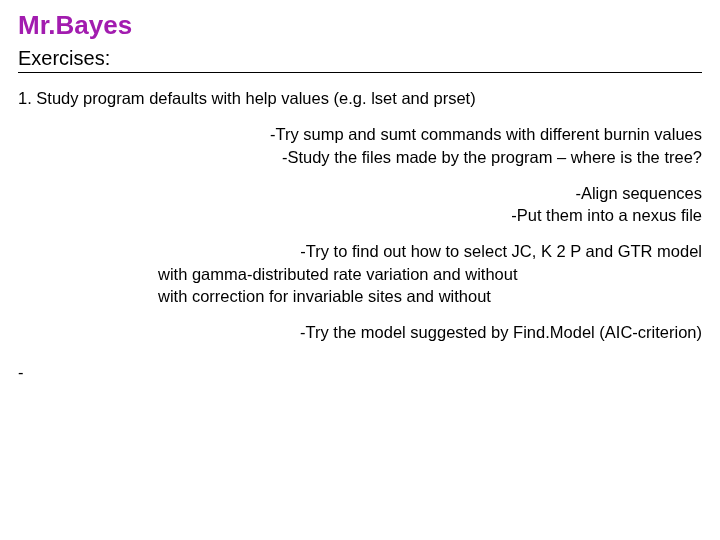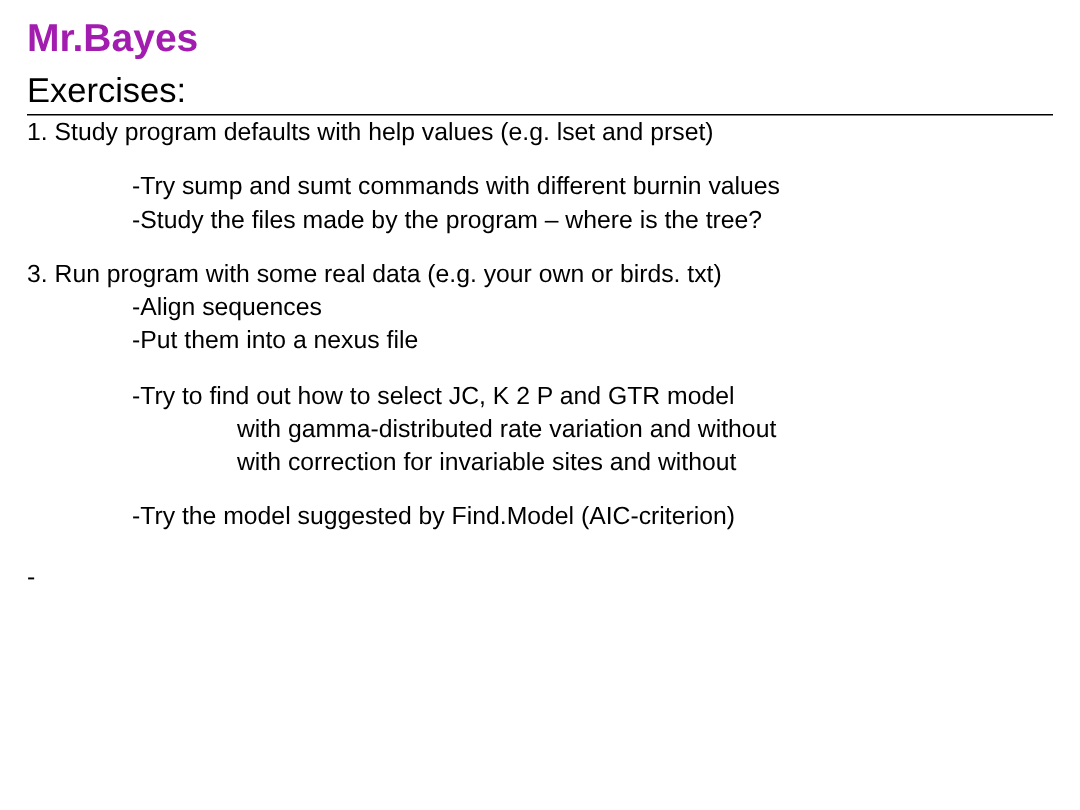--- a/index.html
+++ b/index.html
@@ -12,34 +12,36 @@
     padding: 10px 18px;
     position: relative;
   }
   .title {
     font-size: 26px;
     font-weight: bold;
     color: #a21caf;
     margin-bottom: 6px;
   }
   .subtitle {
-    font-size: 23px;
+    font-size: 20px;
     color: #000;
     border-bottom: 1px solid #000;
     padding-bottom: 2px;
+    margin-bottom: 14px;
     display: inline-block;
     width: 100%;
   }
   .item {
     font-size: 16.5px;
     line-height: 1.35;
     margin-bottom: 14px;
   }
   .indent {
     padding-left: 70px;
+    text-align: right;
   }
   .indent2 {
     padding-left: 140px;
   }
   .ital { }
   .lone-dash {
     font-size: 16.5px;
     margin-top: 20px;
   }
 </style>
@@ -56,21 +58,20 @@
 </div>
 
 <div class="item">
   <div class="indent">
     <span>-Try </span><span class="ital">sump</span><span> and </span><span class="ital">sumt</span><span> commands with different </span><span class="ital">burnin</span><span> values</span>
   </div>
   <div class="indent">-Study the files made by the program – where is the tree?</div>
 </div>
 
 <div class="item">
-  <div>3. Run program with some real data (e.g. your own or birds. txt)</div>
   <div class="indent">-Align sequences</div>
   <div class="indent">-Put them into a nexus file</div>
 </div>
 
 <div class="item">
   <div class="indent">-Try to find out how to select JC, K 2 P and GTR model</div>
   <div class="indent2">with gamma-distributed rate variation and without</div>
   <div class="indent2">with correction for invariable sites and without</div>
 </div>
 

